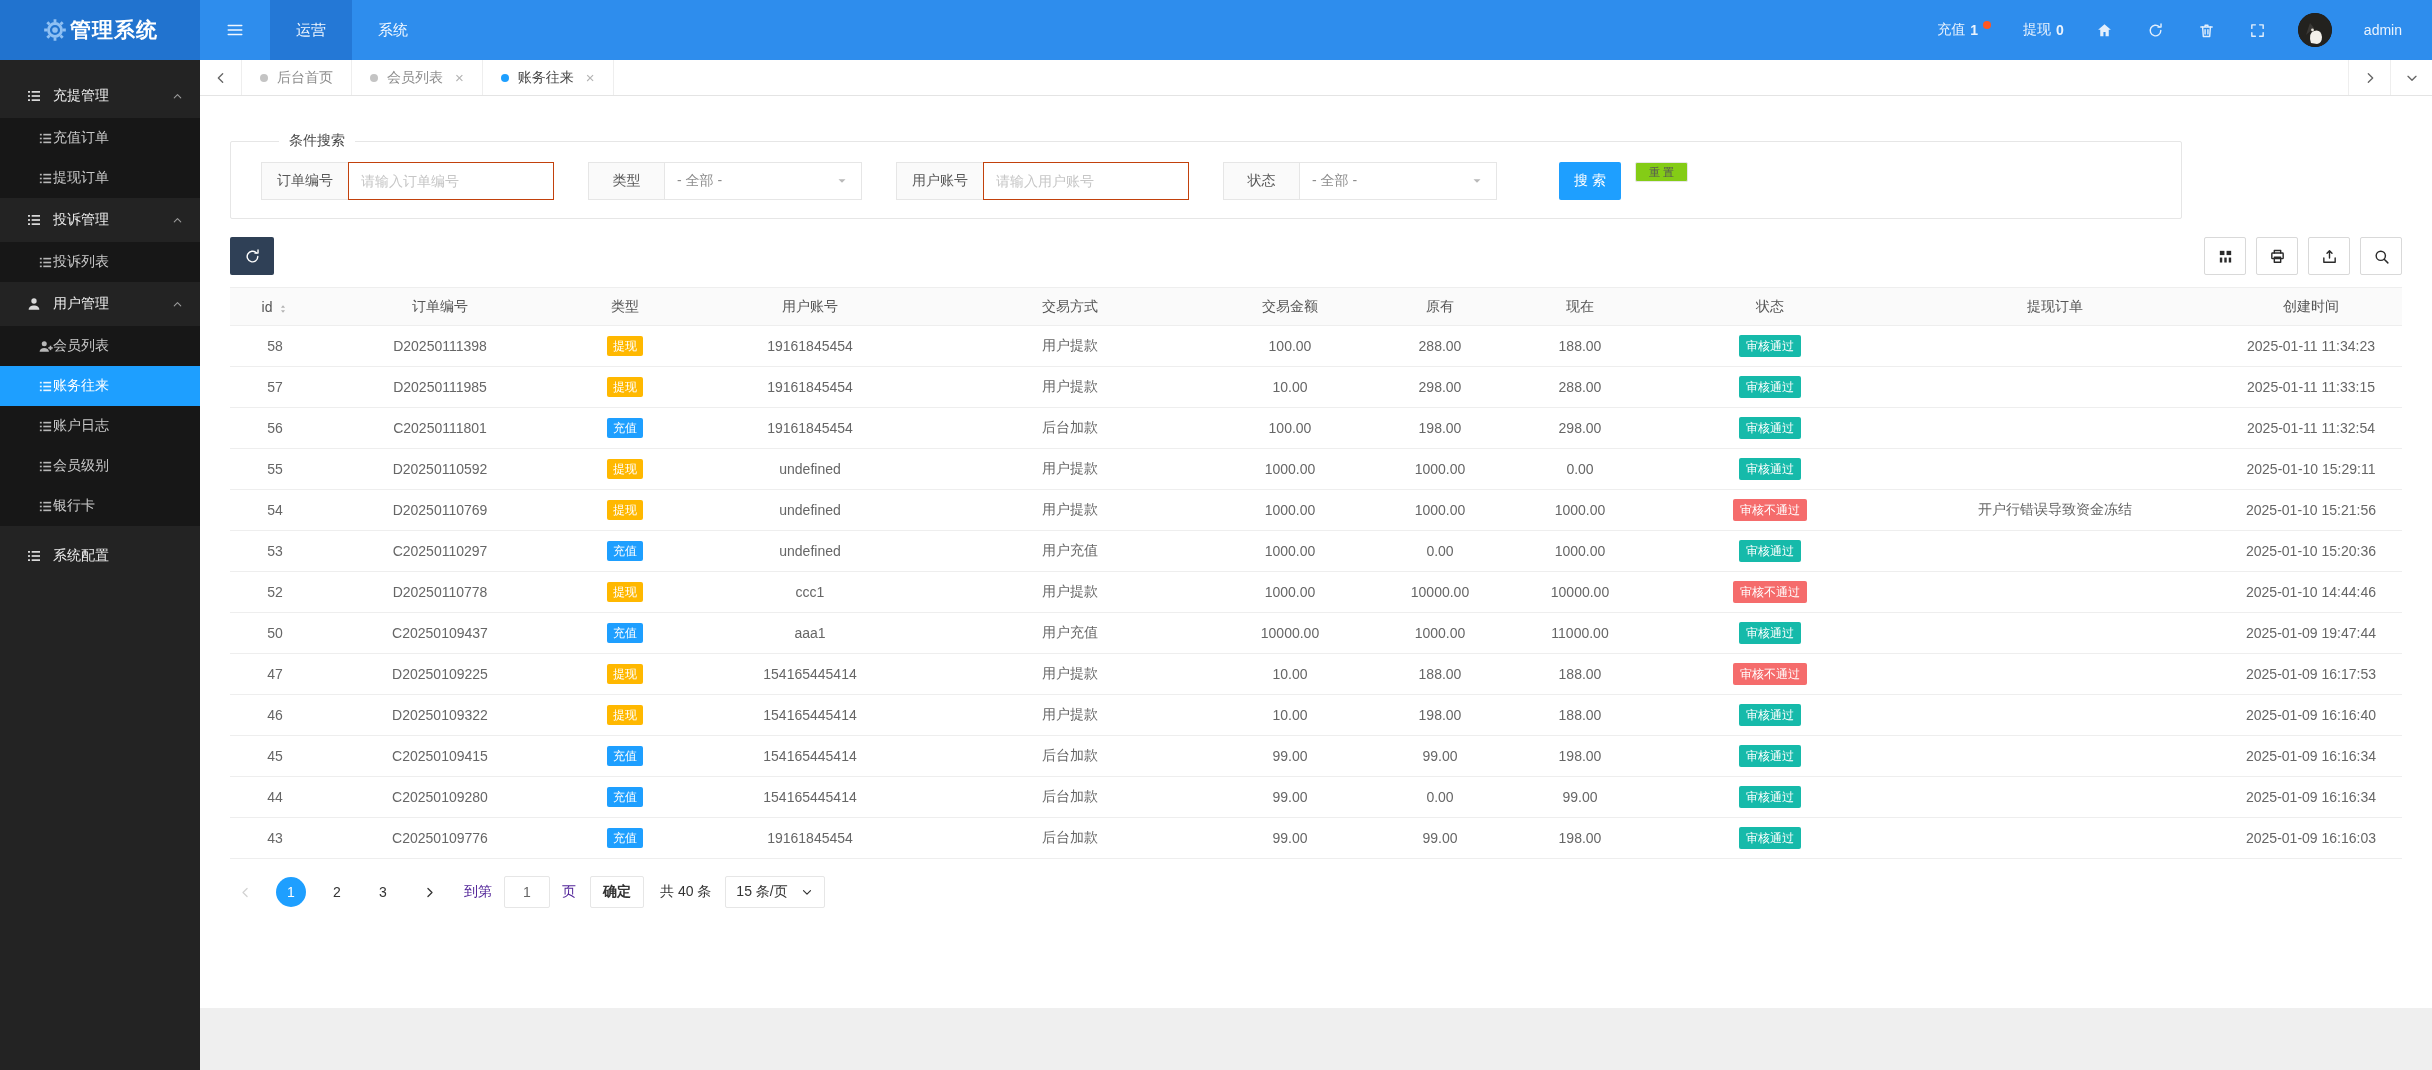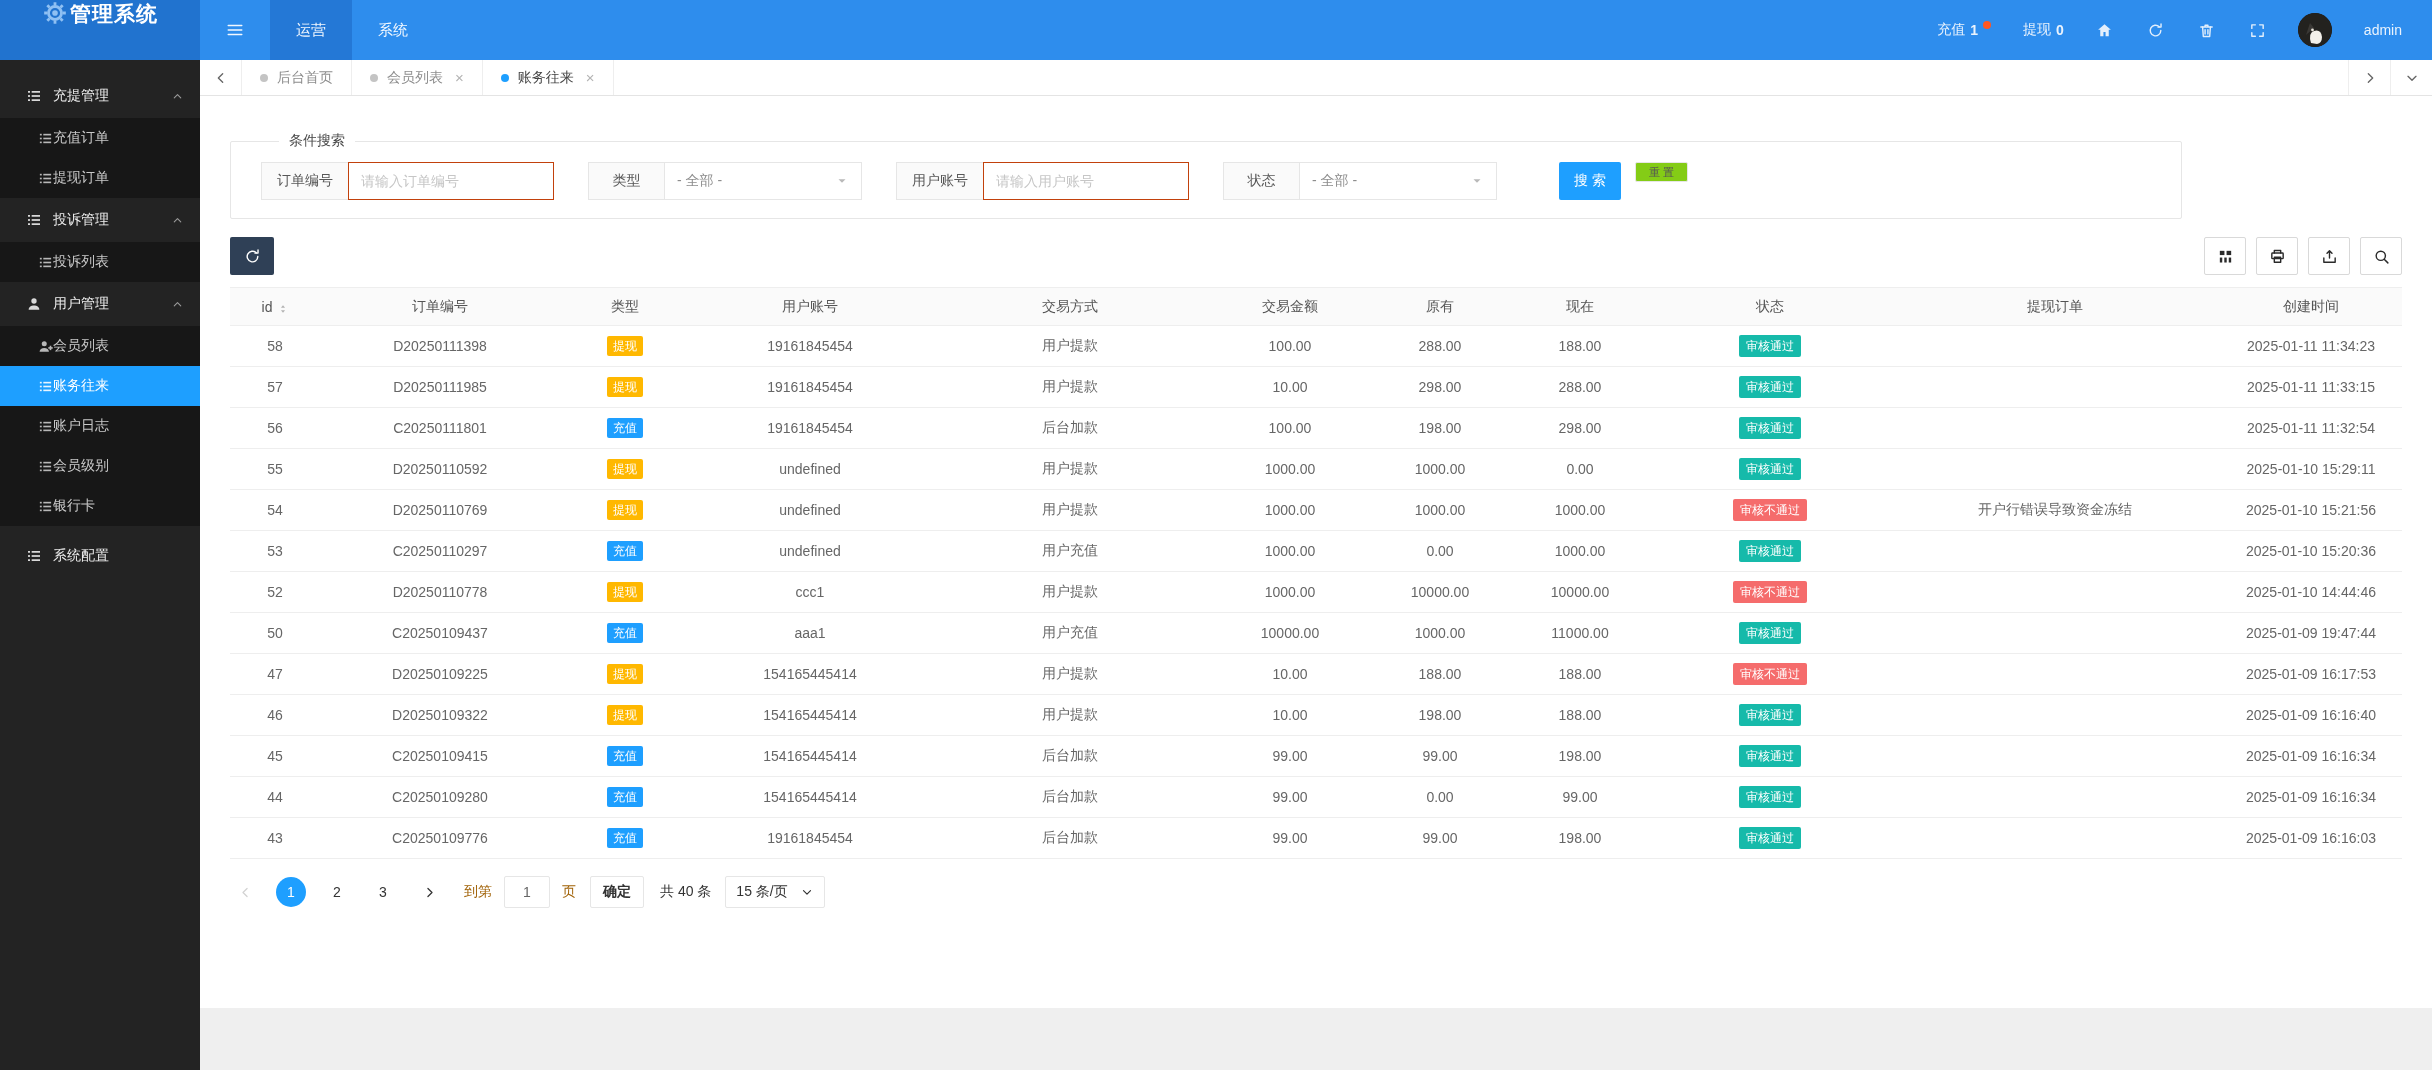--- a/index.html
+++ b/index.html
@@ -7,21 +7,21 @@
     font-family: "Liberation Sans", sans-serif; font-size: 14px; background: #efefef; }
   :root {
     --navbar:#2e8ded; --navbar-active:#2478d6; --logo:#2173cf;
     --sidebar:#232323; --sidebar-sub:#171717; --accent:#1e9fff;
     --dark:#2f4056; --red-dot:#ff5722;
   }
   svg { display:block; }
 
   
   .navbar { height:60px; background:var(--navbar); display:flex; align-items:stretch; }
-  .logo { width:200px; background:var(--logo); color:#fff; display:flex; 
+  .logo { width:200px; background:var(--logo); color:#fff; display:flex; align-items:center;
           justify-content:center; gap:2px; font-size:21px; font-weight:bold; letter-spacing:1px; }
   .logo .gear { color:#8fc0f3; }
   .nav-menu { display:flex; align-items:stretch; }
   .nav-item { padding:0 26px; color:#f2f8ff; display:flex; align-items:center; font-size:15px; cursor:pointer; }
   .nav-item.active { background:var(--navbar-active); }
   .nav-right { margin-left:auto; display:flex; align-items:center; gap:32px; padding-right:30px; color:#eaf3fd; }
   .count-item { display:flex; align-items:center; gap:5px; font-size:14px; position:relative; }
   .count-item b { font-weight:bold; }
   .reddot { width:8px; height:8px; border-radius:50%; background:var(--red-dot); position:relative; top:-5px; }
   .nav-ic { color:#e3effc; cursor:pointer; }
@@ -90,21 +90,21 @@
              white-space:nowrap; overflow:hidden; }
   .th-sort { display:inline-flex; flex-direction:column; gap:2px; margin-left:6px; vertical-align:-2px; color:#b2b2b2; }
   .badge { display:inline-block; padding:4px 6px; border-radius:2px; color:#fff; font-size:12px; line-height:1; }
   .badge.status { padding:5px 7px; }
 
   .pager { display:flex; align-items:center; margin:17px 30px; color:#666; font-size:14px; }
   .pg { min-width:30px; height:30px; display:flex; align-items:center; justify-content:center;
         margin-right:16px; color:#333; cursor:pointer; }
   .pg.nav-prev { color:#d2d2d2; }
   .pg.active { background:var(--accent); color:#fff; border-radius:50%; width:30px; cursor:default; }
-  .goto-label { color:#a16207; margin:0 4px; }
+  .goto-label { color:#4c1d95; margin:0 4px; }
   .goto-input { width:46px; height:32px; border:1px solid #e6e6e6; border-radius:2px; text-align:center;
                 color:#666; margin:0 8px; outline:none; font-size:14px; }
   .confirm-btn { height:32px; padding:0 12px; border:1px solid #e6e6e6; background:#fff; border-radius:2px;
                  color:#333; margin:0 12px 0 10px; font-weight:bold; cursor:pointer; font-size:14px; }
   .total { margin:0 14px 0 4px; color:#333; }
   .per-page { height:32px; border:1px solid #e6e6e6; border-radius:2px; display:flex; align-items:center;
               gap:12px; padding:0 10px; color:#333; cursor:pointer; background:#fff; }
 </style>
 </head>
 <body>

